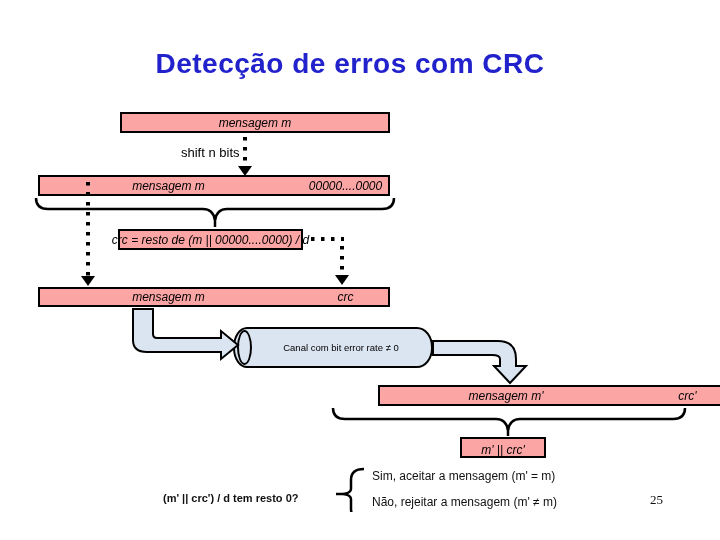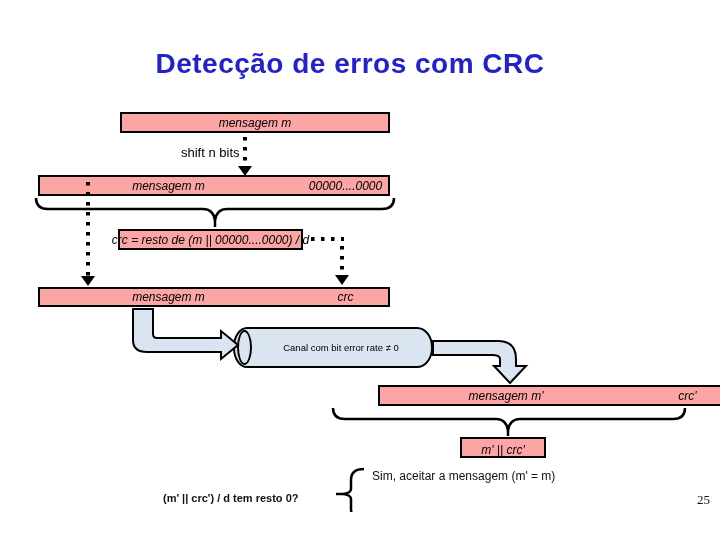--- a/index.html
+++ b/index.html
@@ -75,21 +75,22 @@
     <div class="cell">mensagem m'</div>
     <div class="cell fixed" style="width:83px;padding-left:8px;">crc'</div>
   </div>
 
   <div class="box" style="left:460px;top:437px;width:86px;height:21px;align-items:flex-end;">
     <span>m' || crc'</span>
   </div>
 
   <div class="smalltext" style="left:163px;top:492px;font-weight:bold;">(m' || crc') / d tem resto 0?</div>
   <div class="outcome" style="left:372px;top:470px;">Sim, aceitar a mensagem (m' = m)</div>
-  <div class="pagenum" style="left:650px;top:492px;margin-left:47px;">25</div>
+  <div class="outcome" style="left:372px;top:496px;">Não, rejeitar a mensagem (m' ≠ m)</div>
+  <div class="pagenum" style="left:650px;top:492px;">25</div>
 
   <svg class="overlay" viewBox="0 0 720 540">
 
     <g>
       <line x1="245" y1="137" x2="245" y2="166" stroke="#000" stroke-width="4" stroke-dasharray="3.5 6.5"></line>
       <polygon points="238,166 252,166 245,176" fill="#000"></polygon>
     </g>
 
     <g>
       <line x1="88" y1="182" x2="88" y2="276" stroke="#000" stroke-width="4" stroke-dasharray="3.5 6.5"></line>

